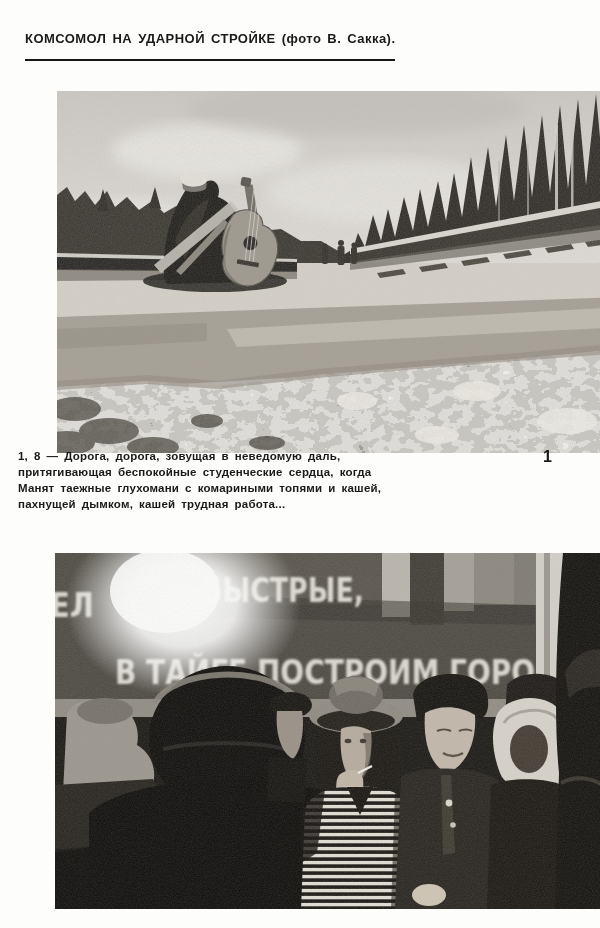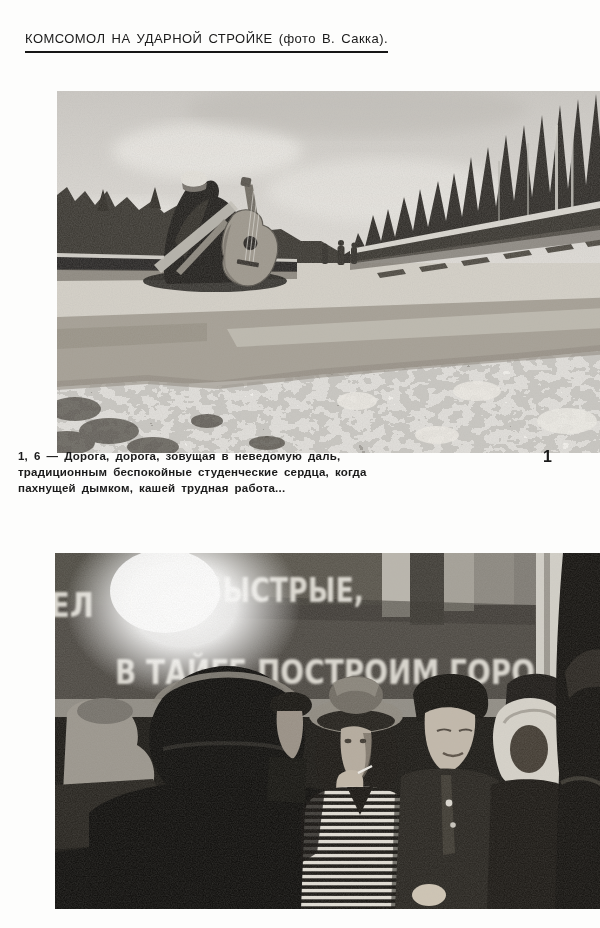--- a/index.html
+++ b/index.html
@@ -3,22 +3,22 @@
 <meta charset="utf-8">
 <style>
   html,body{margin:0;padding:0;}
   body{
     width:600px;height:928px;background:#fdfdfc;overflow:hidden;
     font-family:"Liberation Sans",sans-serif;color:#1a1a1a;position:relative;
   }
   .page{position:absolute;inset:0;}
   .page-header{
     position:absolute;left:25px;top:32px;margin:0;
-    font-size:13px;font-weight:normal;line-height:1.15;letter-spacing:.45px;word-spacing:2px;
-    border-bottom:2px solid #161616;padding-bottom:4px;display:inline-block;white-space:nowrap;
+    font-size:13px;font-weight:bold;line-height:1.15;letter-spacing:.45px;word-spacing:2px;
+    border-bottom:2px solid #161616;padding-bottom:12px;display:inline-block;white-space:nowrap;
   }
   .photo{position:absolute;display:block;line-height:0;}
   .photo svg{display:block;background:#e8e6e1;}
   .photo-top{left:17px;top:75px;width:565px;height:362px;}
   .photo-bottom{left:15px;top:537px;width:570px;height:356px;}
   .caption{
     position:absolute;left:18px;top:448px;width:380px;
     font-size:11.5px;font-weight:bold;line-height:16px;letter-spacing:.2px;word-spacing:2.6px;
   }
   .caption .cap-line{white-space:nowrap;}
@@ -165,22 +165,23 @@
           <ellipse cx="380" cy="344" rx="22" ry="9"></ellipse>
         </g>
         <path d="M0,290 L90,284 L160,290 L260,278 L360,270 L460,262 L565,252 L565,262 L460,270 L360,278 L260,287 L160,298 L90,293 L0,299 Z" fill="#8f897e" opacity="0.6"></path>
       </g>
 
       <rect x="0" y="0" width="565" height="362" filter="url(#grain)" opacity="0.5"></rect>
     </svg>
   </figure>
 
   <div class="caption">
-    <div class="cap-line">1, 6 — Дорога, дорога, зовущая в неведомую даль,</div>
-    <div class="cap-line">традиционным беспокойные студенческие сердца, когда</div>
+    <div class="cap-line">1, 8 — Дорога, дорога, зовущая в неведомую даль,</div>
+    <div class="cap-line">притягивающая беспокойные студенческие сердца, когда</div>
+    <div class="cap-line">Манят таежные глухомани с комариными топями и кашей,</div>
     <div class="cap-line">пахнущей дымком, кашей трудная работа...</div>
   </div>
   <div class="photo-num">1</div>
 
   <figure class="photo photo-bottom">
     <svg width="570" height="356" viewBox="0 0 570 356">
       <defs>
         <radialGradient id="flareG" cx="0.5" cy="0.5" r="0.5">
           <stop offset="0" stop-color="#ffffff" stop-opacity="1"></stop>
           <stop offset="0.45" stop-color="#ffffff" stop-opacity="0.9"></stop>

